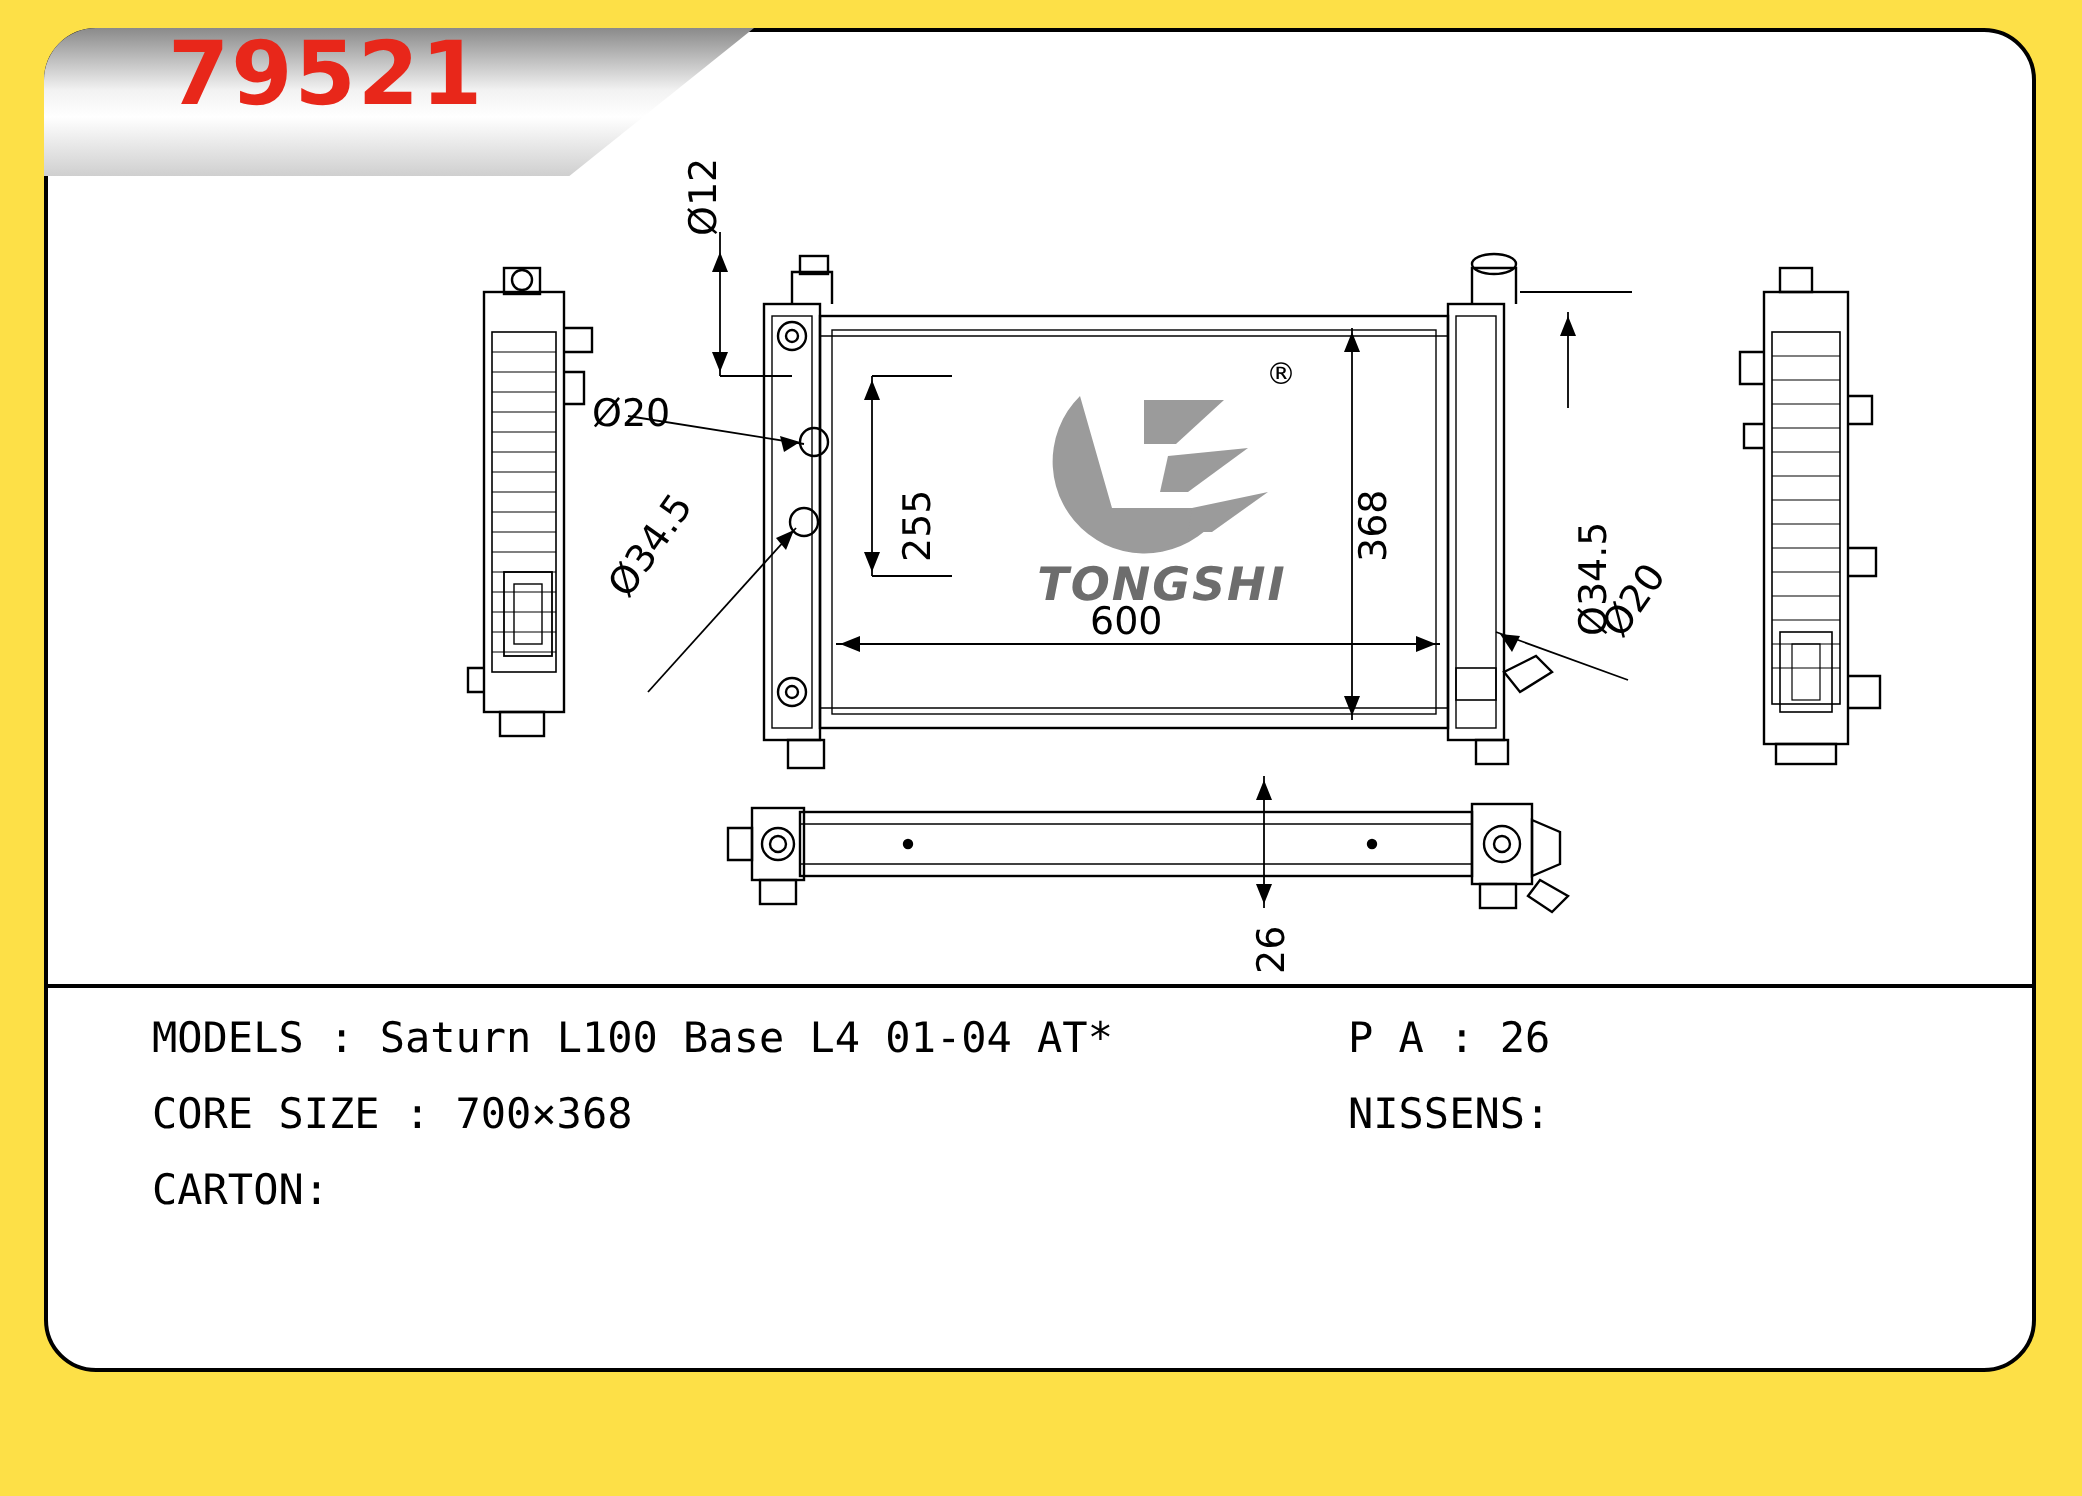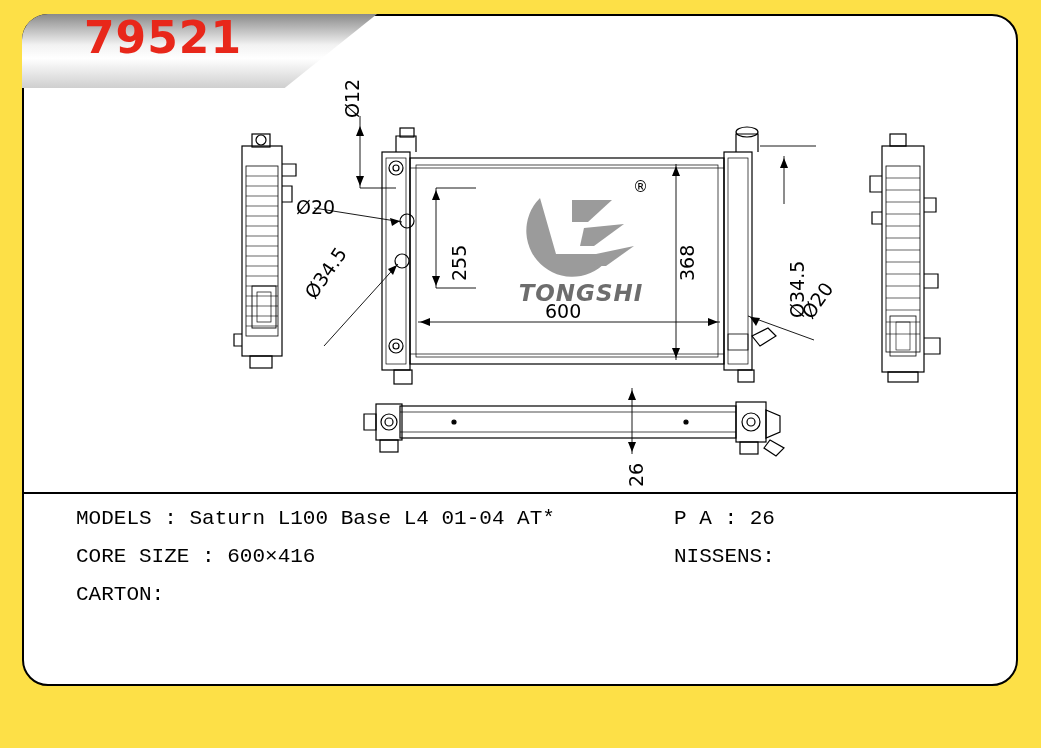--- a/index.html
+++ b/index.html
@@ -110,21 +110,20 @@
   .rot90 { transform: rotate(-90deg); transform-origin: left top; }
   .rot45 { transform: rotate(-55deg); transform-origin: left top; }
 
   
   .info {
     position: absolute;
     left: 24px;
     top: 500px;
     width: 992px;
     height: 180px;
-    font-family: Liberation Mono, monospace;
   }
   .info-col {
     position: absolute;
     top: 0;
     font-size: 21px;
     line-height: 38px;
     color: #000;
     white-space: nowrap;
   }
   .col-left { left: 52px; }
@@ -333,21 +332,21 @@
   <div class="divider"></div>
 
   <div class="info">
     <div class="info-col col-left">
       <div class="info-row">
         <span>MODELS  :</span>
         <span>Saturn L100 Base L4 01-04 AT*</span>
       </div>
       <div class="info-row">
         <span>CORE SIZE :</span>
-        <span>600×416</span>
+        <span>700×368</span>
       </div>
       <div class="info-row">
         <span>CARTON:</span>
         <span></span>
       </div>
     </div>
 
     <div class="info-col col-right">
       <div class="info-row">
         <span>P A :</span>

